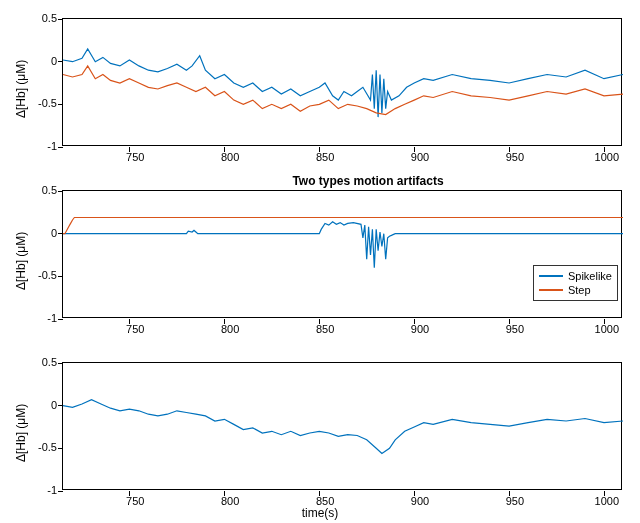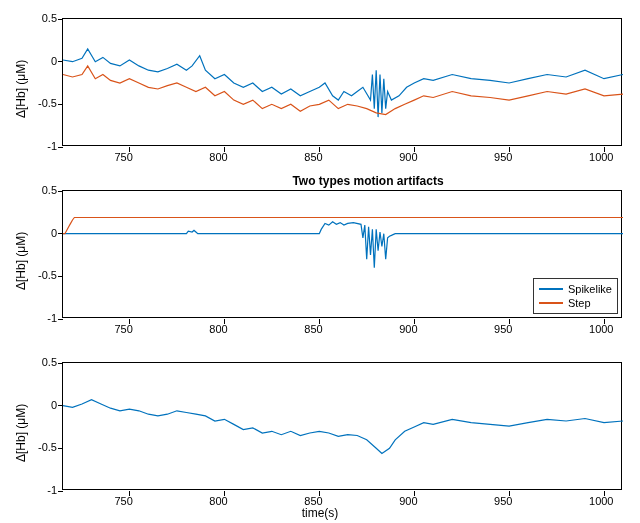--- a/index.html
+++ b/index.html
@@ -4,21 +4,21 @@
 <style>
   html,body { margin:0; padding:0; background:#fff; font-family:Arial,Helvetica,sans-serif; }
   .figure { width:640px; height:523px; position:relative; box-sizing:border-box; }
   .panel { position:absolute; left:0; width:640px; }
   .panel-title { position:absolute; width:640px; text-align:center; font-weight:bold; font-size:12px; color:#000; }
   .axes { position:absolute; border:1px solid #000; box-sizing:border-box; background:#fff; }
   .ylabel { position:absolute; transform:rotate(-90deg); transform-origin:left top; font-size:12px; color:#000; white-space:nowrap; }
   .xlabel { position:absolute; width:640px; text-align:center; font-size:12px; color:#000; }
   .tick-label { position:absolute; font-size:11px; color:#000; }
   .tick-label.y { text-align:right; width:38px; }
-  .tick-label.x { text-align:left; width:30px; transform:translateX(-15px); }
+  .tick-label.x { text-align:right; width:30px; transform:translateX(-15px); }
   .tick-mark { position:absolute; background:#000; }
   .legend { position:absolute; border:1px solid #333; background:#fff; font-size:11px; padding:3px 5px; }
   .legend-row { display:flex; align-items:center; height:14px; }
   .legend-swatch { width:24px; height:2px; margin-right:5px; }
   svg.plot { position:absolute; left:0; top:0; overflow:visible; }
   polyline { fill:none; stroke-width:1.2; }
 </style>
 </head>
 <body>
 
@@ -54,21 +54,21 @@
     <div class="ylabel" style="left:14px;top:118px;">Δ[Hb] (μM)</div>
   </div>
 
   <div class="panel" style="top:172px;height:172px;padding-left:48px;">
     <div class="panel-title" style="top:2px;">Two types motion artifacts</div>
     <div class="axes" id="axes-1" style="left:62px;top:18px;width:560px;height:128px;">
       <svg class="plot" id="plot-1" width="560" height="128">
           <polyline points="0.0,42.7 123.4,42.7 125.3,40.1 129.1,41.0 131.0,39.3 132.9,41.0 134.8,42.7 256.3,42.7 258.2,38.4 262.0,32.4 265.8,34.1 269.6,30.7 273.4,33.3 277.2,31.6 280.9,34.1 284.7,32.4 290.4,31.6 298.0,33.3 299.9,46.9 301.8,34.1 303.7,68.3 305.6,35.8 307.5,64.0 309.4,38.4 311.3,76.8 313.2,38.4 315.1,59.7 317.0,41.0 318.9,55.5 320.8,42.7 322.7,68.3 324.6,46.9 326.5,45.2 328.4,44.4 332.2,42.7 560.0,42.7" stroke="#0072BD"></polyline>
           <polyline points="0.0,42.7 1.9,42.7 3.8,39.3 5.7,35.8 7.6,32.4 9.5,29.0 11.4,26.5 560.0,26.5" stroke="#D95319"></polyline>
         </svg>
-      <div class="legend" style="bottom:3px;right:3px;margin-top:38px;">
+      <div class="legend" style="bottom:16px;right:3px;margin-top:38px;">
         <div class="legend-row">
           <div class="legend-swatch" style="background:#0072BD;"></div>
           <span>Spikelike</span>
         </div>
         <div class="legend-row">
           <div class="legend-swatch" style="background:#D95319;"></div>
           <span>Step</span>
         </div>
       </div>
     <div class="tick-mark" style="left: -5px; width: 5px; height: 1px; top: 127.5px;"></div>

